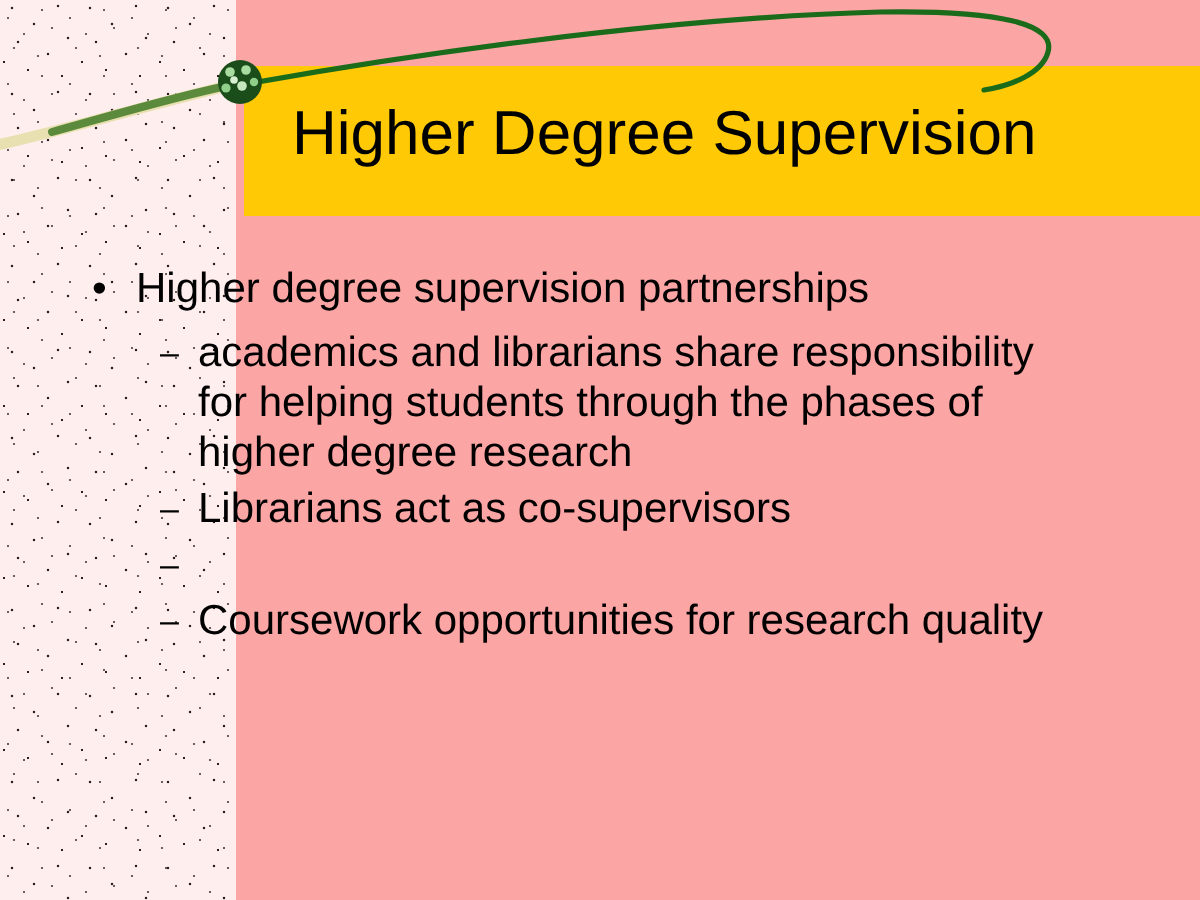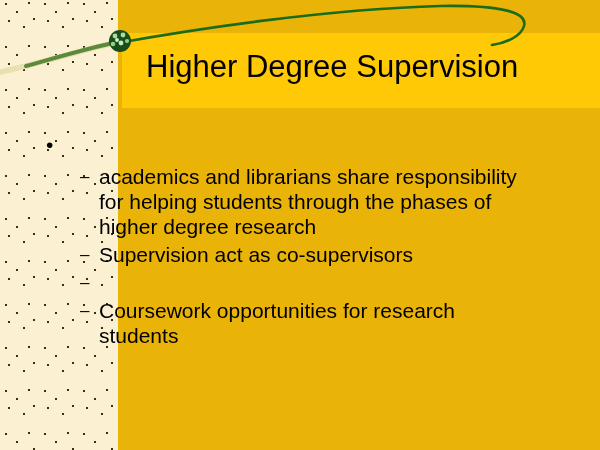--- a/index.html
+++ b/index.html
@@ -11,21 +11,21 @@
     height: 450px;
     background: #ffffff;
     font-family: "Liberation Sans", sans-serif;
     overflow: hidden;
   }
 
   #slide {
     position: relative;
     width: 600px;
     height: 450px;
-    background: #eab308;
+    background: #fca5a5;
     overflow: hidden;
   }
 
   
   #texture-strip {
     position: absolute;
     left: 0;
     top: 0;
     width: 118px;
     height: 450px;
@@ -168,36 +168,37 @@
       <circle cx="117" cy="40" r="1.9" fill="#D8F0D2"></circle>
     </g>
   </svg>
 
   <div id="title-text">Higher Degree Supervision</div>
 
   <div id="body-content">
 
     <div class="bullet-l1">
       <span class="marker">•</span>
+      <span class="text">Higher degree supervision partnerships</span>
     </div>
 
     <div class="bullet-l2">
       <span class="marker">–</span>
       <span class="text">academics and librarians share responsibility for helping students through the phases of higher degree research</span>
     </div>
 
     <div class="bullet-l2">
       <span class="marker">–</span>
-      <span class="text">Supervision act as co-supervisors</span>
-    </div>
-
-    <div class="bullet-l2">
-      <span class="marker">–</span>
-    </div>
-
-    <div class="bullet-l2">
-      <span class="marker">–</span>
-      <span class="text">Coursework opportunities for research students</span>
+      <span class="text">Librarians act as co-supervisors</span>
+    </div>
+
+    <div class="bullet-l2">
+      <span class="marker">–</span>
+    </div>
+
+    <div class="bullet-l2">
+      <span class="marker">–</span>
+      <span class="text">Coursework opportunities for research quality</span>
     </div>
 
   </div>
 
 </div>
 
 </body></html>

